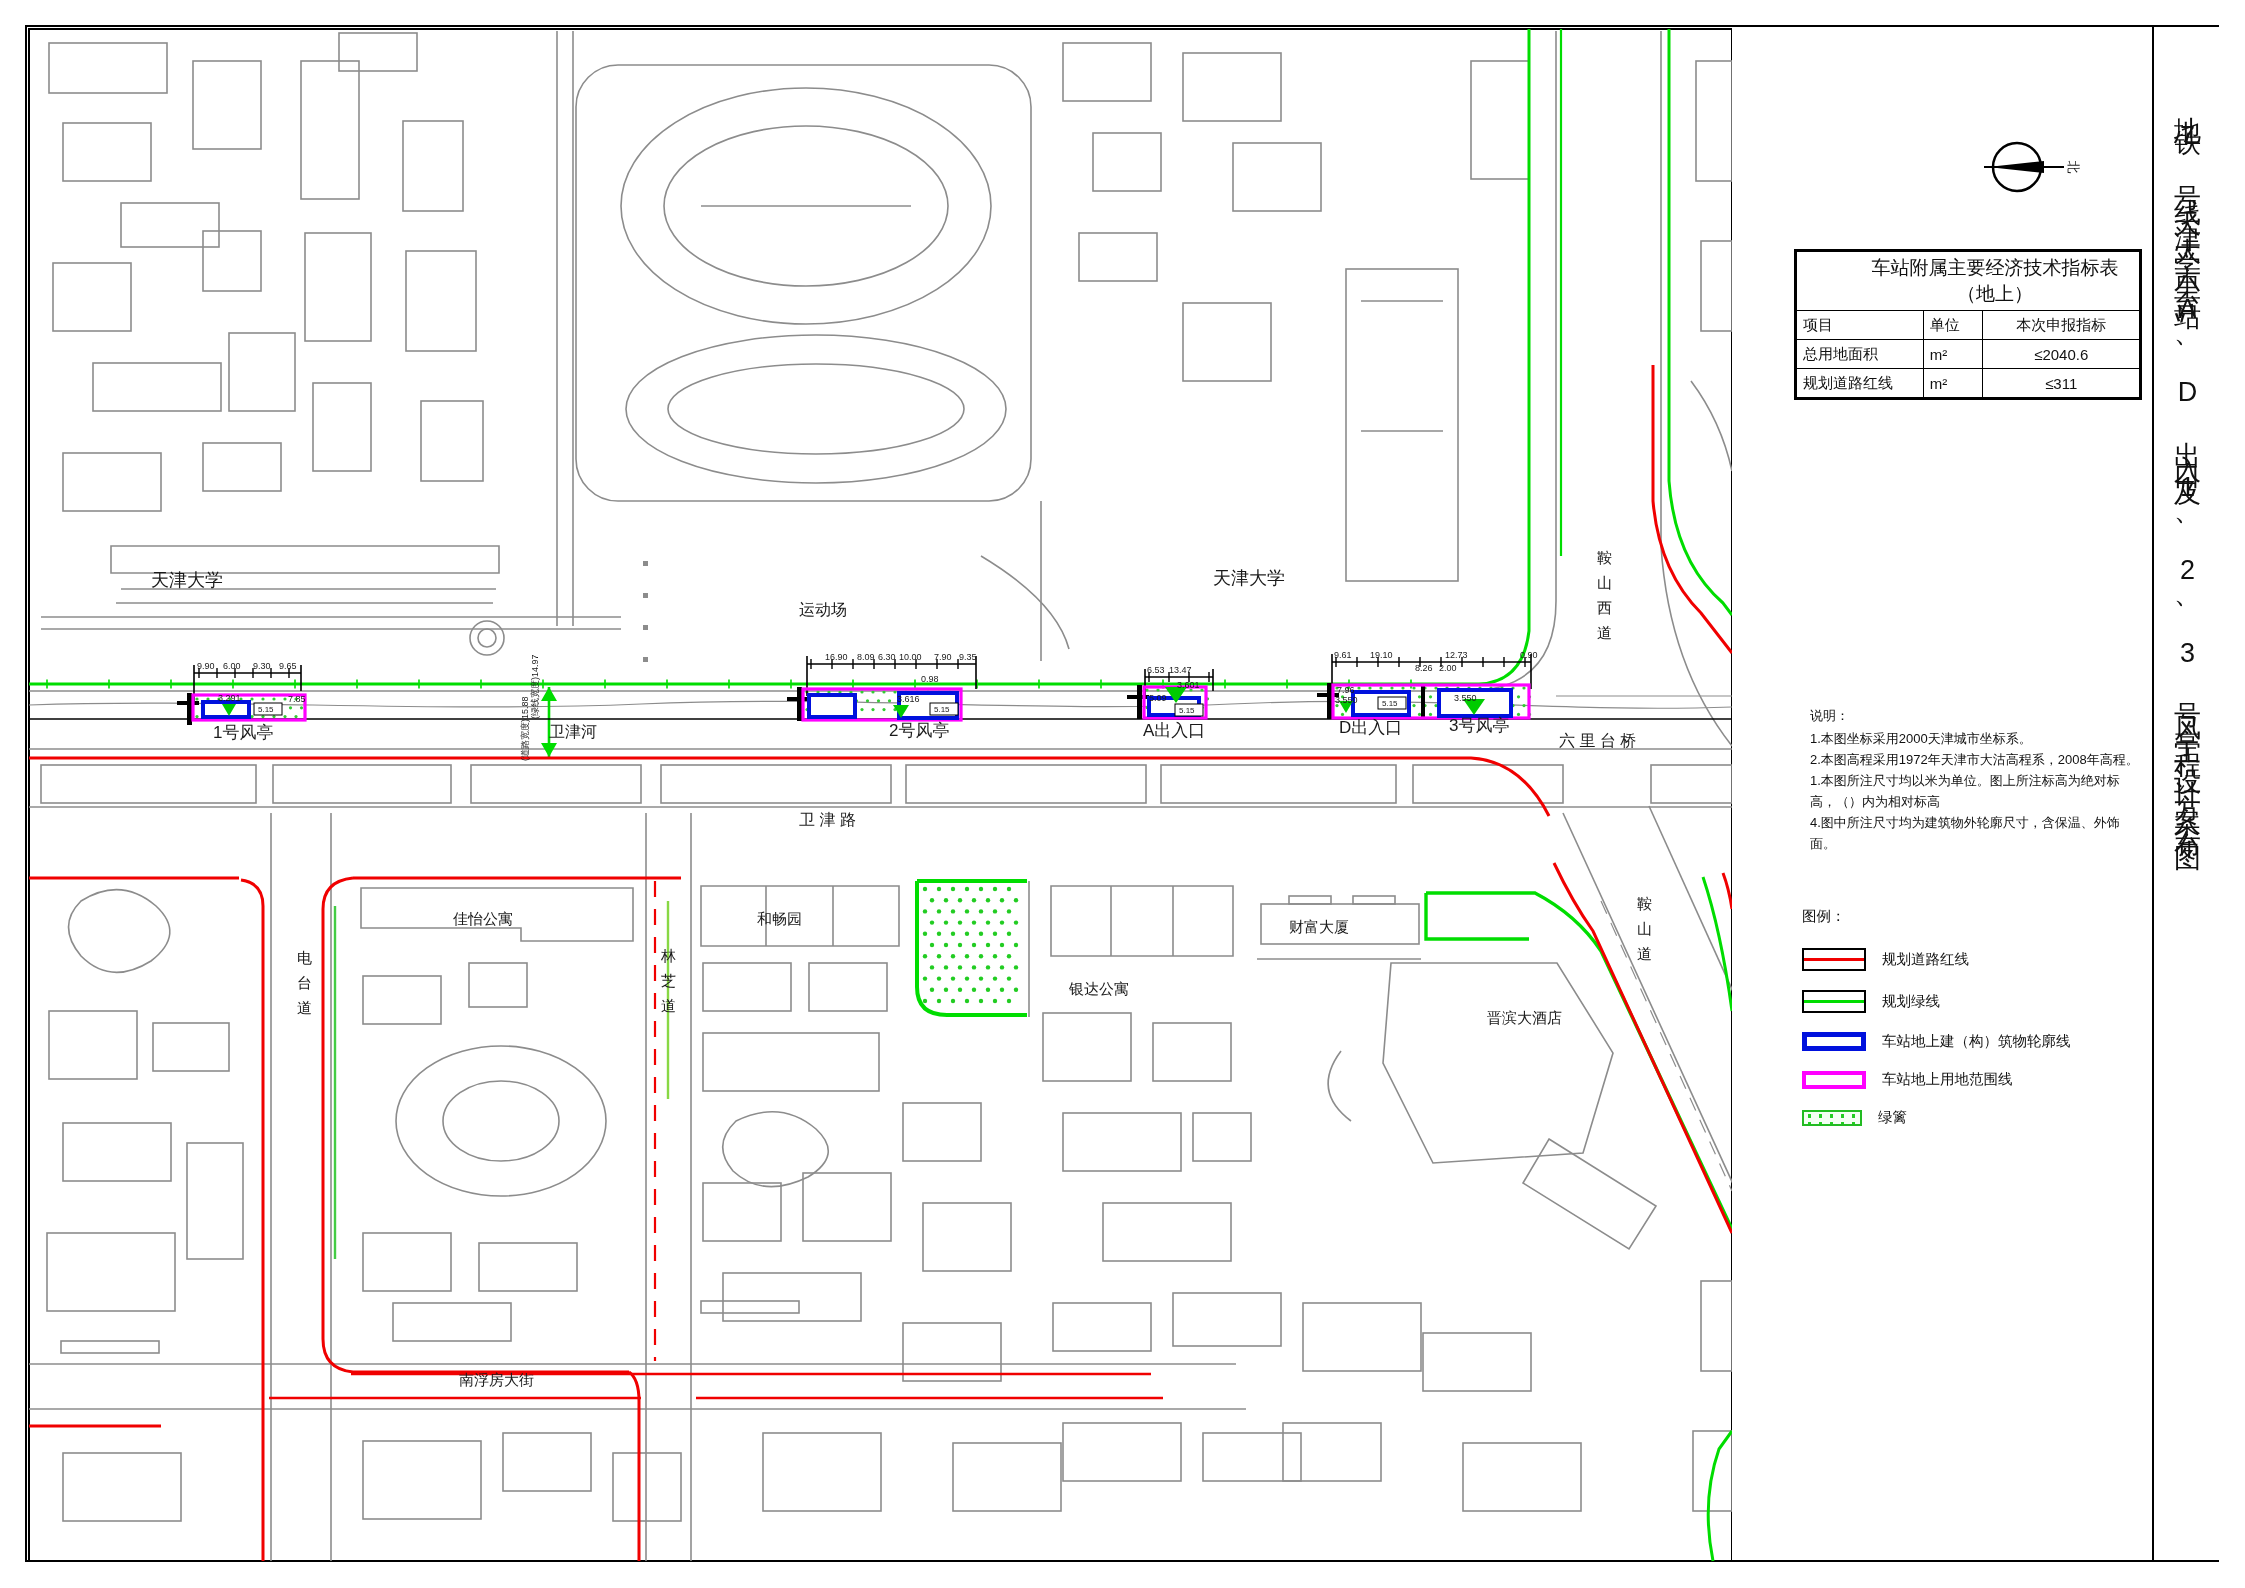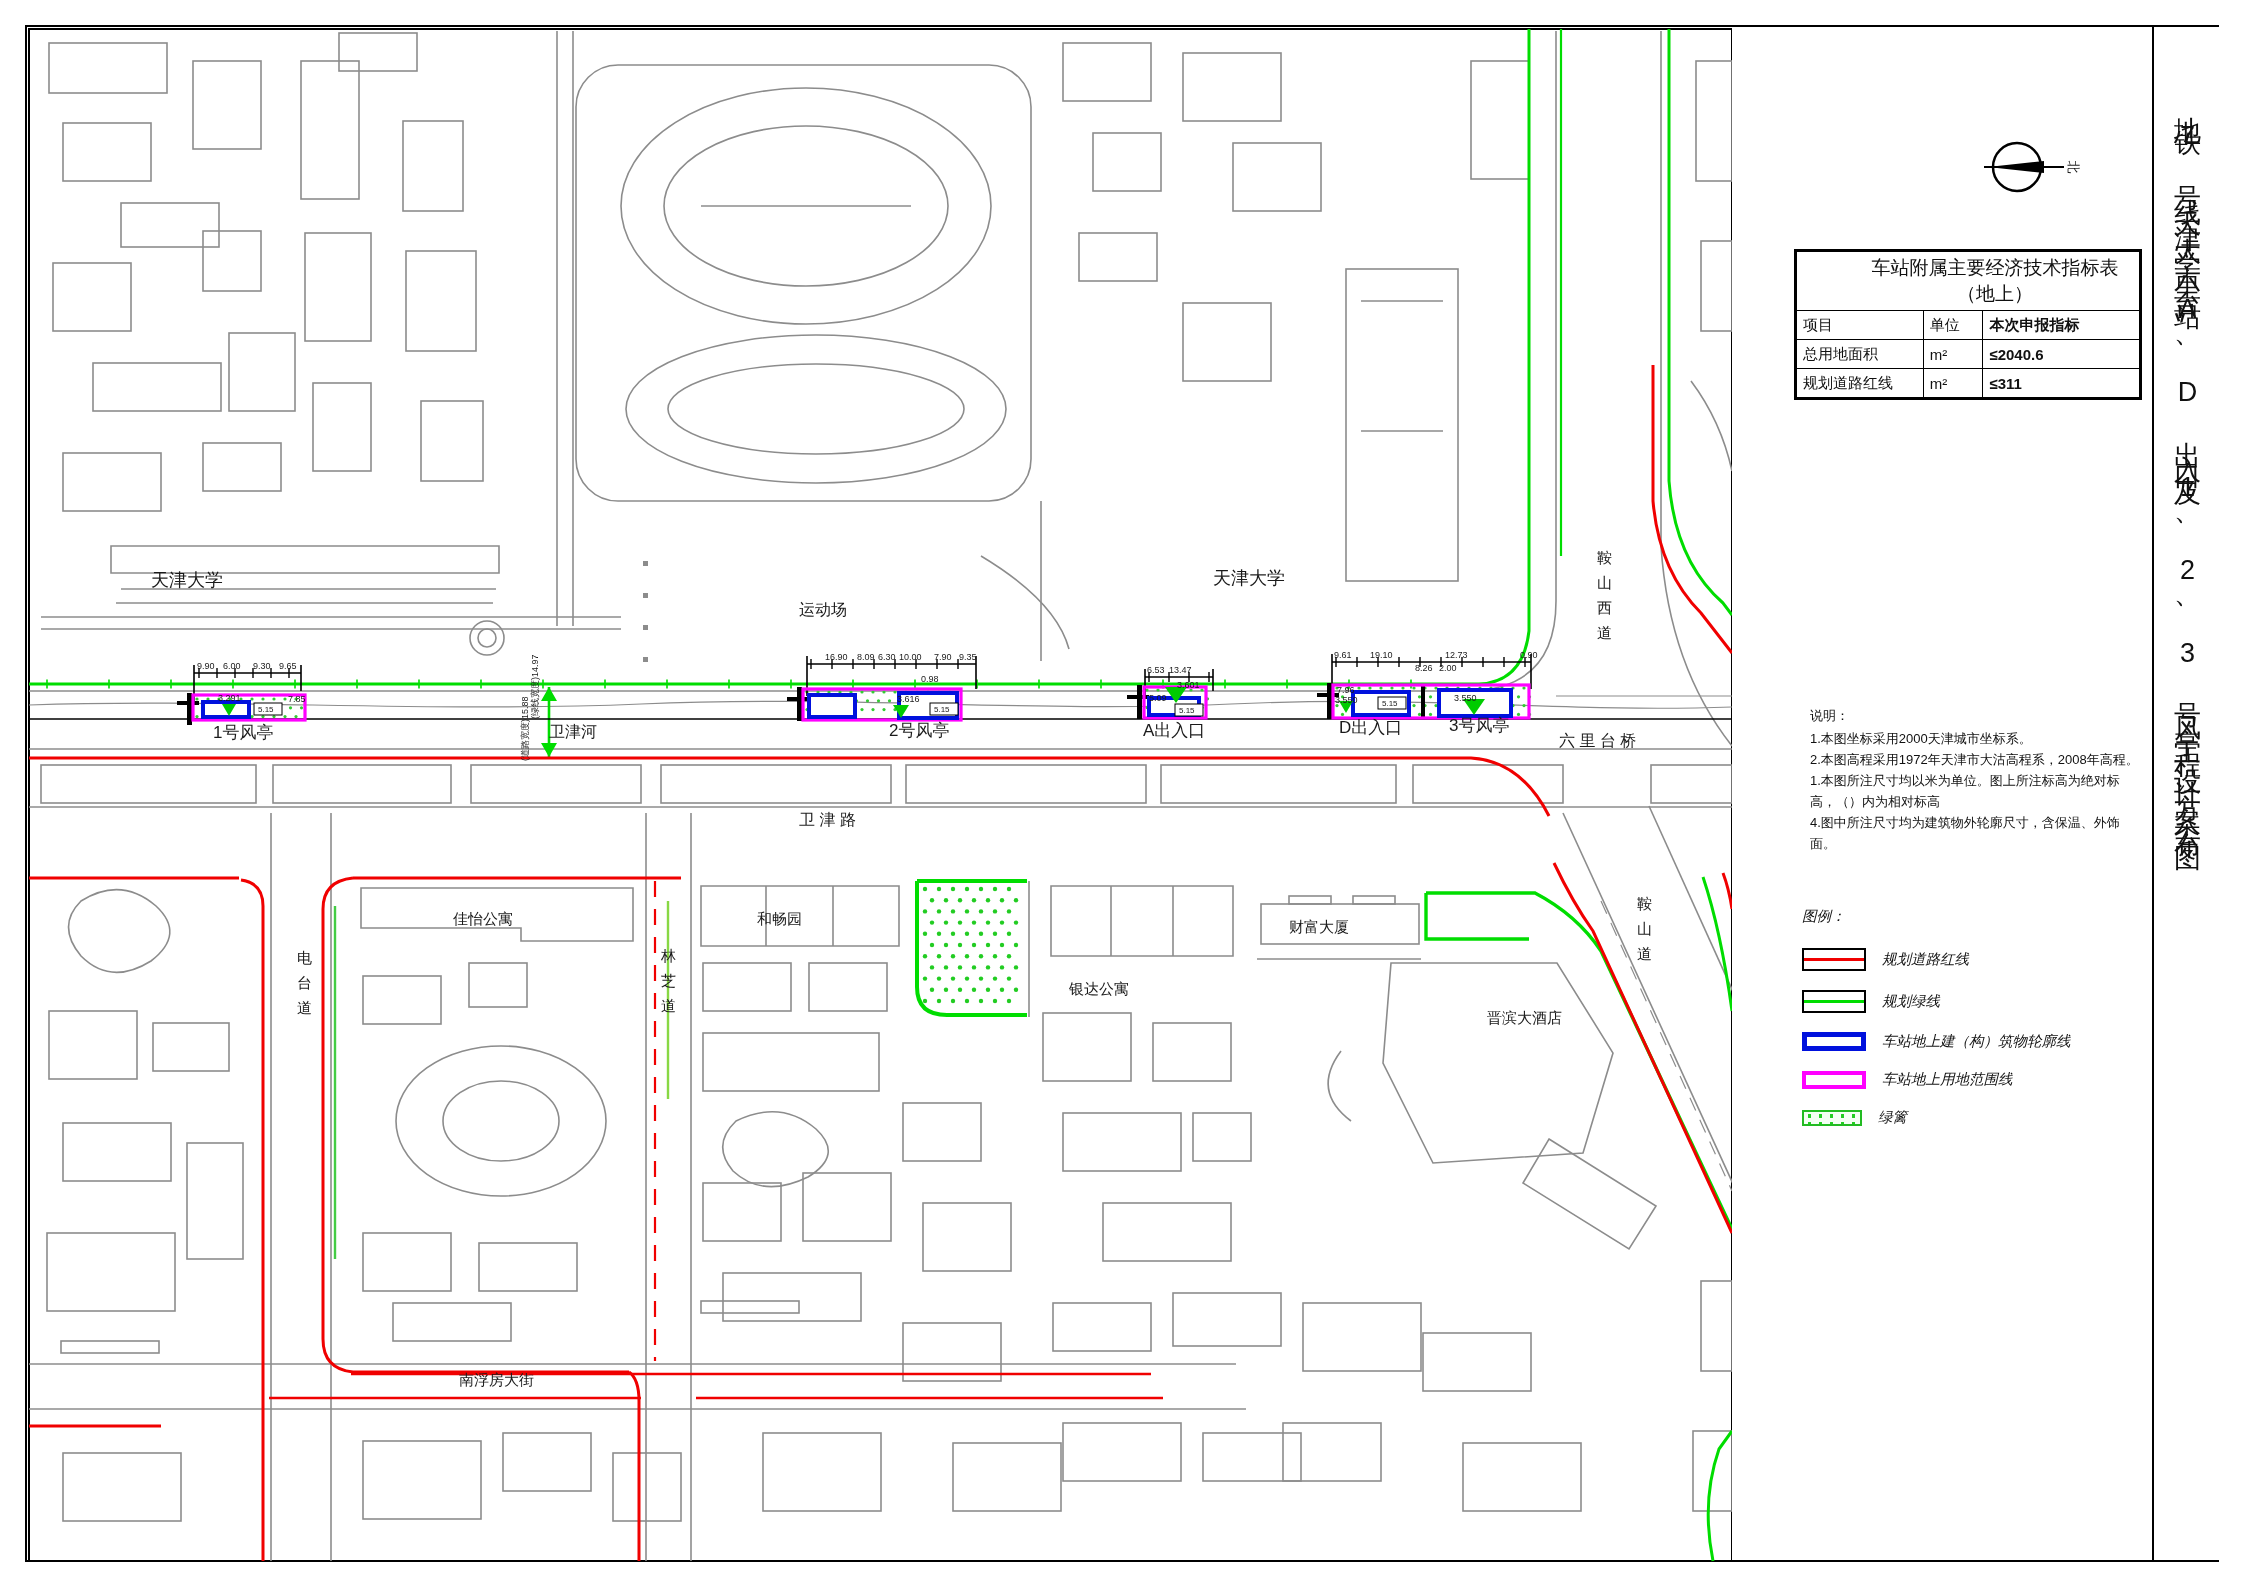--- a/index.html
+++ b/index.html
@@ -5,25 +5,25 @@
   html,body{margin:0;padding:0;background:#fff;width:2245px;height:1588px;
     font-family:"Liberation Sans","DejaVu Sans",sans-serif;color:#111;position:relative;}
   .sheet{position:absolute;left:25px;top:25px;width:2194px;height:1537px;border:2px solid #000;box-sizing:border-box;background:#fff;}
   .map-svg{position:absolute;left:1px;top:1px;}
   
   .panel{position:absolute;left:1705px;top:0;width:420px;height:1533px;background:#fff;}
   .north-svg{position:absolute;left:240px;top:95px;}
   .spec-table{position:absolute;left:62px;top:222px;width:348px;border-collapse:collapse;border:3px solid #000;font-size:15px;}
   .spec-table td{border:1.5px solid #000;padding:3px 6px;height:22px;}
   .t-title{text-align:center;font-size:19px;padding-left:60px !important;}
-  .t-num{font-weight:bold;}
+  .t-num{text-align:center;}
   .t-unit{}
   .notes{position:absolute;left:78px;top:678px;width:334px;font-size:13px;line-height:1.62;}
   .notes-heading{margin-bottom:2px;}
-  .legend{position:absolute;left:70px;top:880px;width:345px;font-size:14.5px;font-style:italic;}
+  .legend{position:absolute;left:70px;top:880px;width:345px;font-size:14.5px;}
   .legend-heading{margin-bottom:22px;}
   .legend-item{display:flex;align-items:center;margin-bottom:19px;text-align:center;}
   .legend-item>span.lab{margin-left:16px;}
   .swatch{display:inline-block;box-sizing:border-box;flex:none;}
   .sw-red-line{width:64px;height:23px;border:2.5px solid #000;background:linear-gradient(to bottom,transparent 42%,#f00000 42%,#f00000 60%,transparent 60%);}
   .sw-green-line{width:64px;height:23px;border:2.5px solid #000;background:linear-gradient(to bottom,transparent 42%,#00dd00 42%,#00dd00 60%,transparent 60%);}
   .sw-blue-outline{width:64px;height:19px;border:5px solid #0011dd;}
   .sw-magenta-outline{width:64px;height:18px;border:4.5px solid #ff00ff;}
   .sw-hedge{width:60px;height:16px;border:2px solid #22bb22;
     background-color:#f4fff4;background-image:radial-gradient(circle,#22cc22 1.8px,transparent 2px);background-size:11px 8px;}

